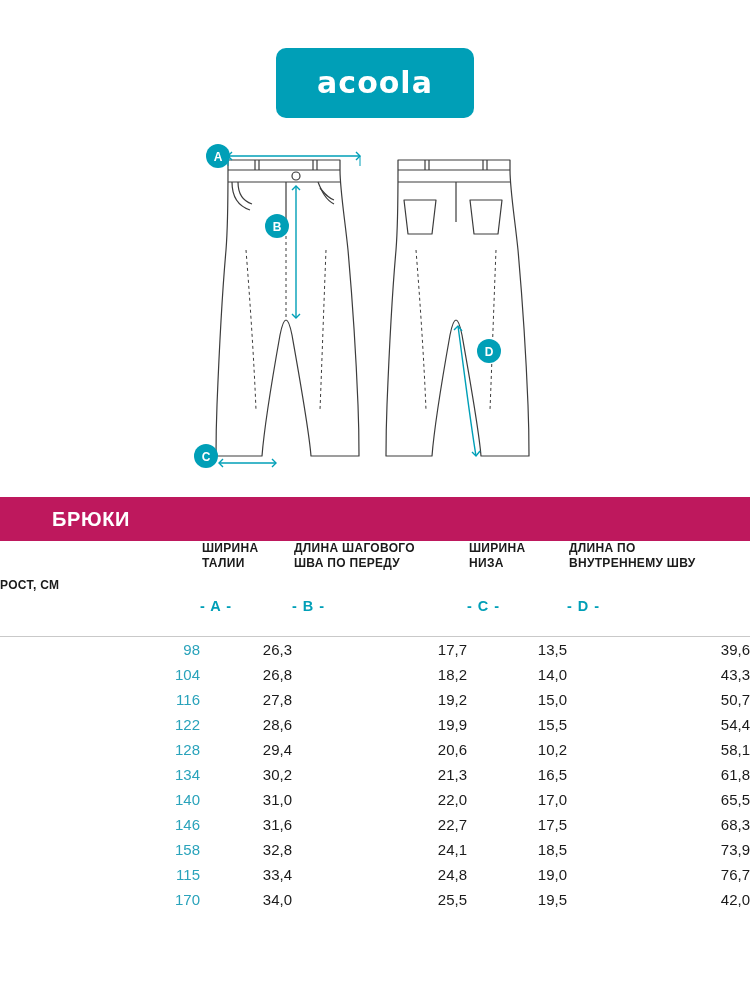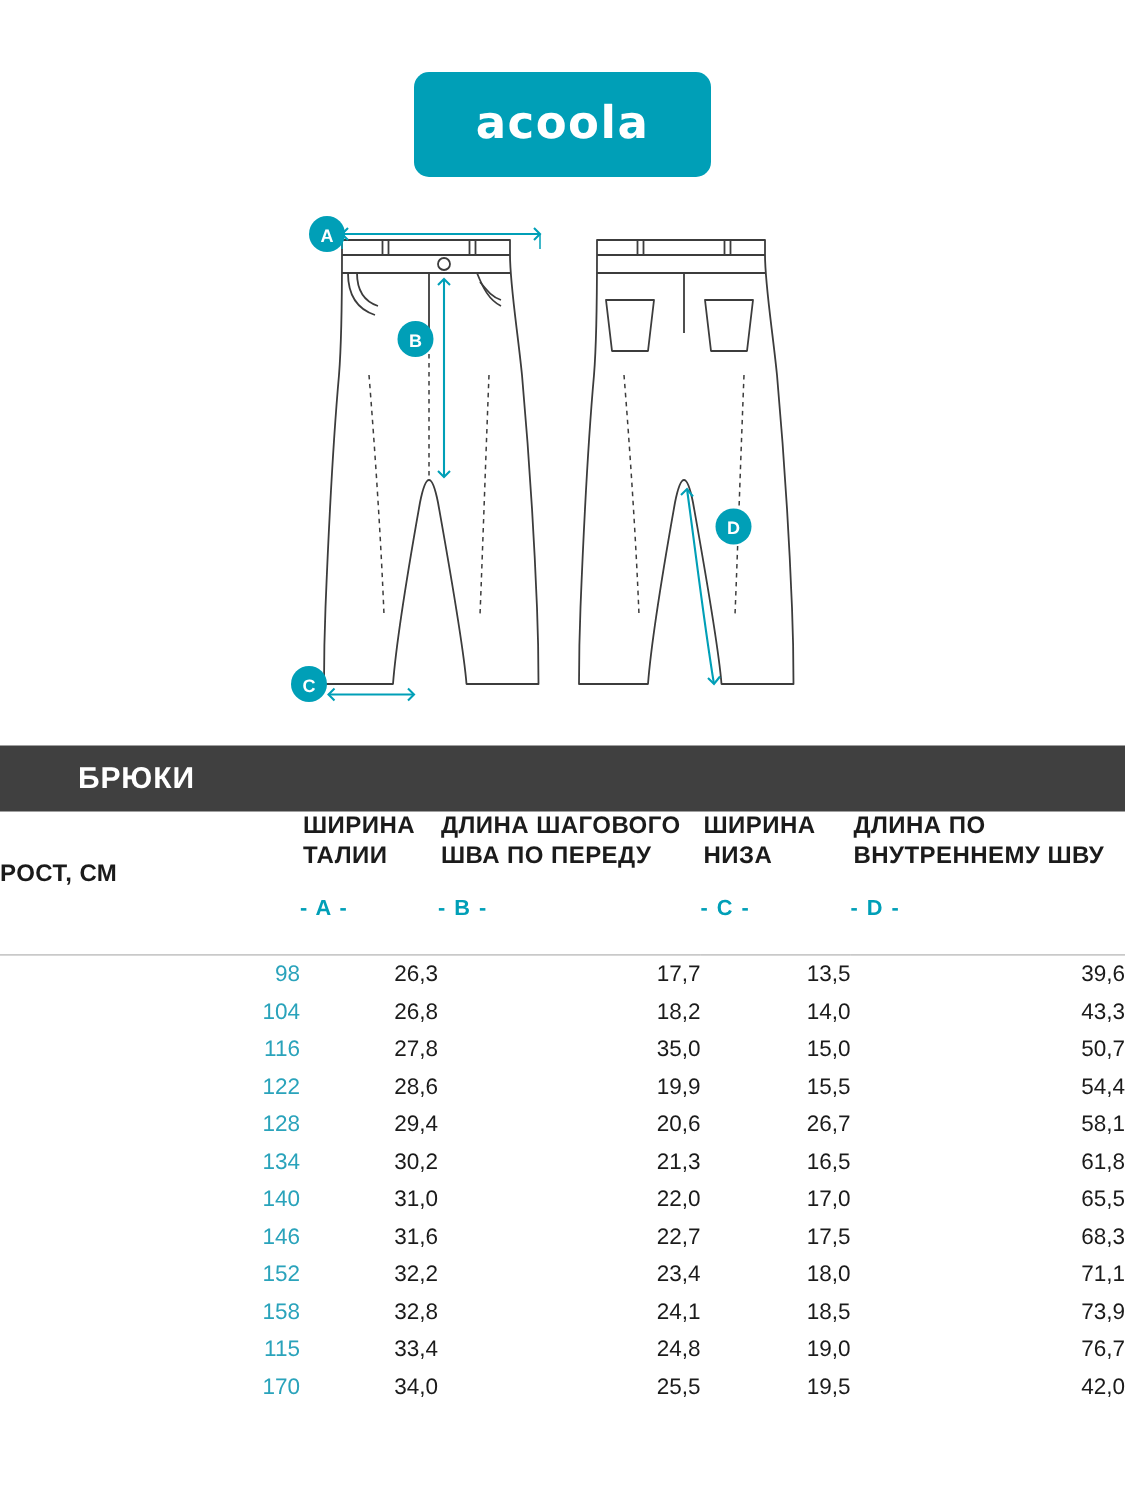--- a/index.html
+++ b/index.html
@@ -58,21 +58,21 @@
   .diagram svg { display: block; }
 
   
   .table-section {
     position: absolute;
     top: 497px;
     left: 0;
     width: 750px;
   }
   .title-bar {
-    background: #404040;
+    background: #be185d;
     height: 44px;
     display: flex;
     align-items: center;
     padding-left: 52px;
     box-sizing: border-box;
   }
   .title-bar .title {
     color: #ffffff;
     font-size: 20px;
     font-weight: bold;
@@ -91,21 +91,21 @@
   table.sizes col.c4 { width: 183px; }
 
   table.sizes th, table.sizes td {
     padding: 0;
     vertical-align: top;
   }
 
   .head-row th {
     height: 52px;
     padding-top: 12px;
-    font-size: 16px;
+    font-size: 12px;
     font-weight: bold;
     text-align: left;
     letter-spacing: 0.3px;
     line-height: 1.25;
     color: #1b1b1b;
   }
   .head-row th.hcol0 {
     text-align: left;
     vertical-align: bottom;
     padding-bottom: 5px;
@@ -314,36 +314,36 @@
         <tr>
           <td class="height">104</td>
           <td class="val">26,8</td>
           <td class="val">18,2</td>
           <td class="val">14,0</td>
           <td class="val">43,3</td>
         </tr>
         <tr>
           <td class="height">116</td>
           <td class="val">27,8</td>
-          <td class="val">35,0</td>
+          <td class="val">19,2</td>
           <td class="val">15,0</td>
           <td class="val">50,7</td>
         </tr>
         <tr>
           <td class="height">122</td>
           <td class="val">28,6</td>
           <td class="val">19,9</td>
           <td class="val">15,5</td>
           <td class="val">54,4</td>
         </tr>
         <tr>
           <td class="height">128</td>
           <td class="val">29,4</td>
           <td class="val">20,6</td>
-          <td class="val">26,7</td>
+          <td class="val">10,2</td>
           <td class="val">58,1</td>
         </tr>
         <tr>
           <td class="height">134</td>
           <td class="val">30,2</td>
           <td class="val">21,3</td>
           <td class="val">16,5</td>
           <td class="val">61,8</td>
         </tr>
         <tr>
@@ -354,27 +354,20 @@
           <td class="val">65,5</td>
         </tr>
         <tr>
           <td class="height">146</td>
           <td class="val">31,6</td>
           <td class="val">22,7</td>
           <td class="val">17,5</td>
           <td class="val">68,3</td>
         </tr>
         <tr>
-          <td class="height">152</td>
-          <td class="val">32,2</td>
-          <td class="val">23,4</td>
-          <td class="val">18,0</td>
-          <td class="val">71,1</td>
-        </tr>
-        <tr>
           <td class="height">158</td>
           <td class="val">32,8</td>
           <td class="val">24,1</td>
           <td class="val">18,5</td>
           <td class="val">73,9</td>
         </tr>
         <tr>
           <td class="height">115</td>
           <td class="val">33,4</td>
           <td class="val">24,8</td>

